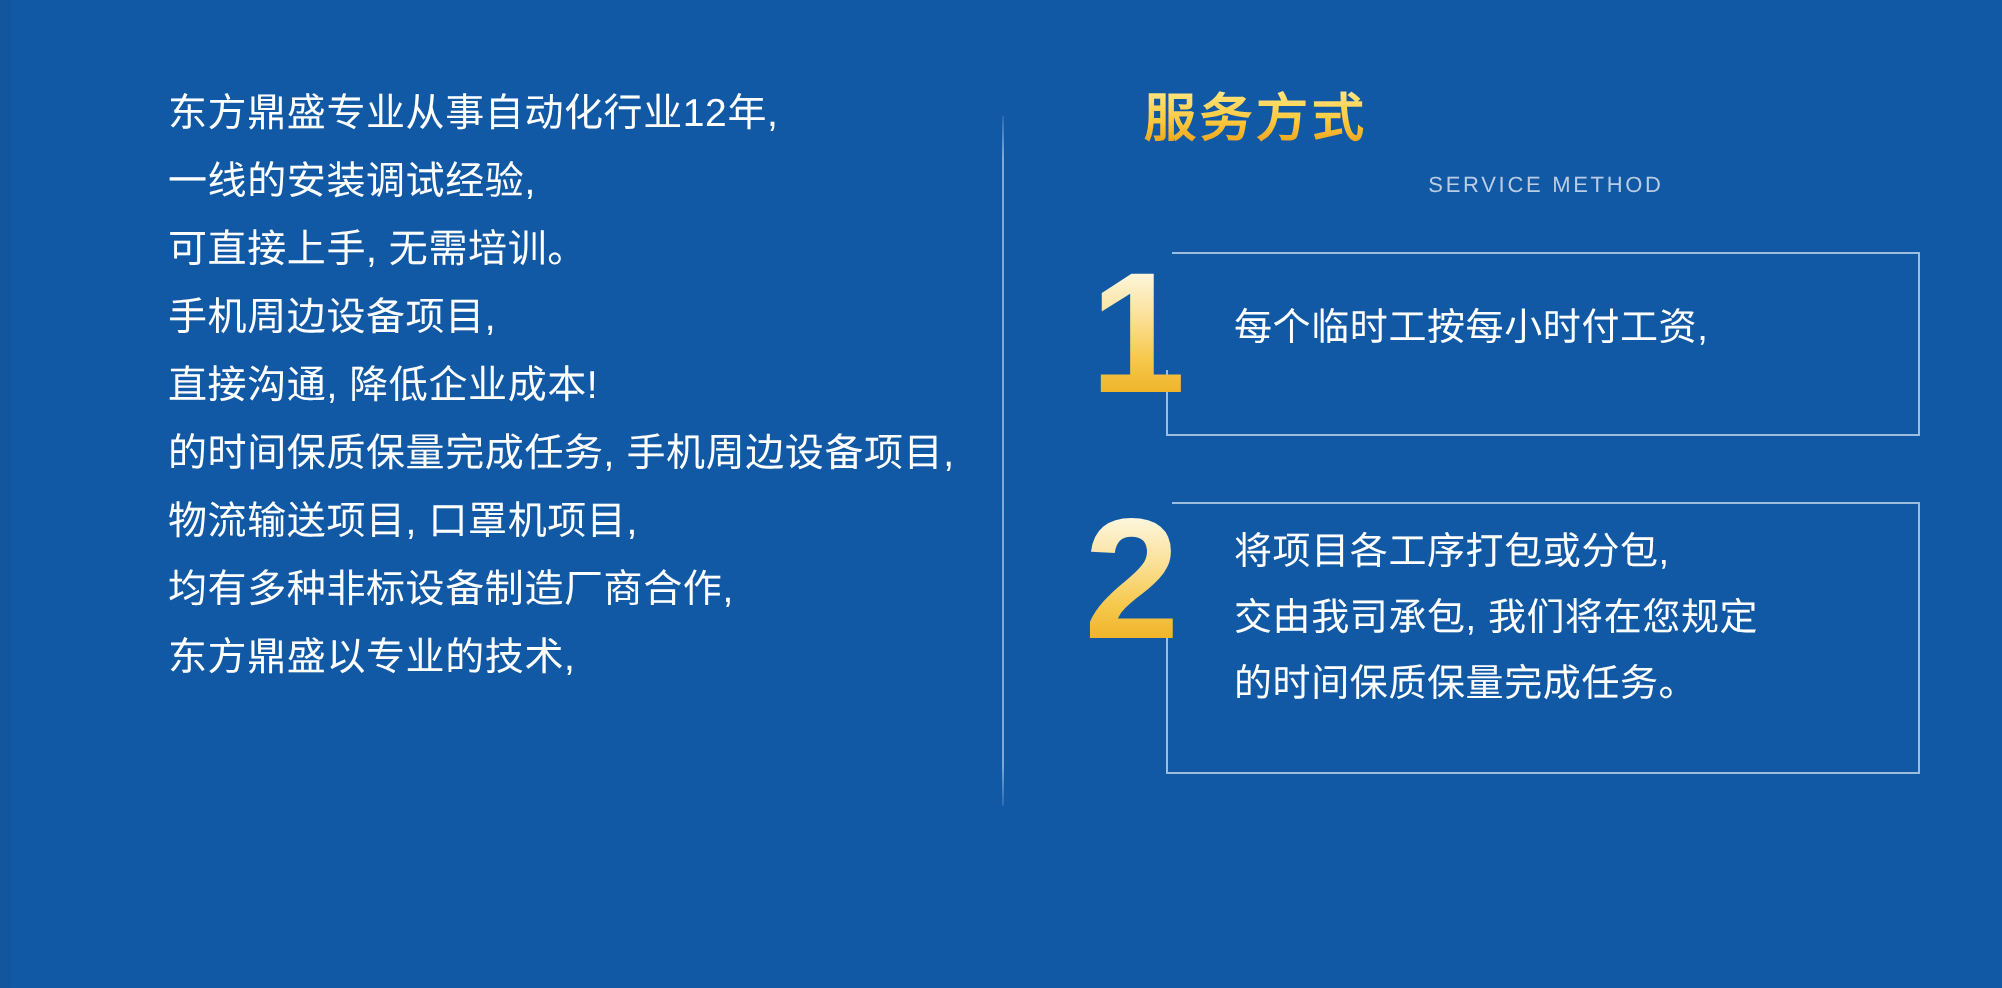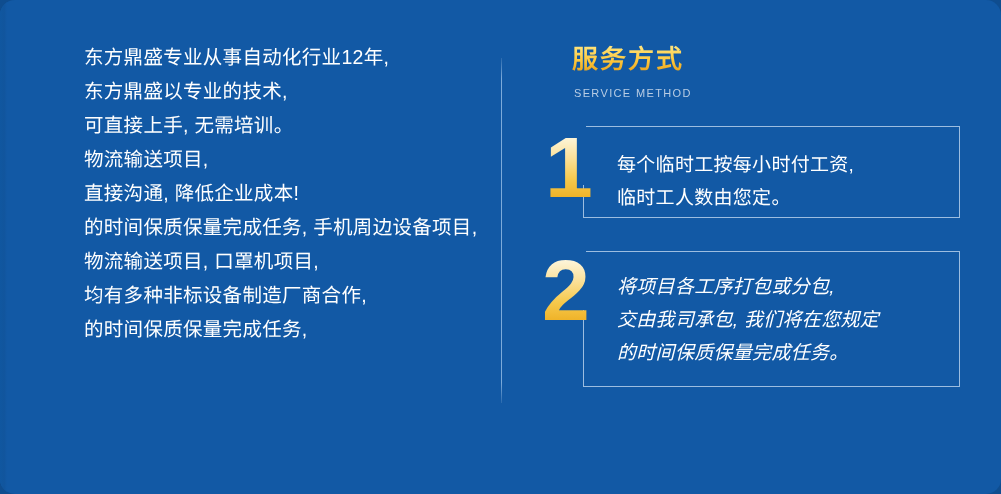--- a/index.html
+++ b/index.html
@@ -10,21 +10,20 @@
   }
   *, *::before, *::after { box-sizing: border-box; }
 
   .poster {
     position: relative;
     width: 1001px;
     height: 494px;
     overflow: hidden;
     background: #1259a5;
     font-family: "Liberation Sans", "DejaVu Sans", sans-serif;
-    border-radius: 15px;
     -webkit-font-smoothing: antialiased;
   }
 
   
   .edge-strip {
     position: absolute;
     left: 0;
     top: 0;
     width: 7px;
     height: 100%;
@@ -89,20 +88,21 @@
     text-shadow: none;
     display: inline-block;
   }
   .title-sub {
     margin: 9px 0 0 2px;
     font-size: 11px;
     letter-spacing: 1.35px;
     color: #b9cde4;
     font-weight: 400;
     line-height: 13px;
+    text-align: center;
   }
 
   
   .items {
     position: absolute;
     left: 540px;
     top: 126px;
     width: 420px;
   }
   .item {
@@ -166,55 +166,54 @@
     color: #ffffff;
     font-size: 19px;
     line-height: 33px;
     letter-spacing: 0.3px;
     white-space: nowrap;
   }
 
   .item-1 .item-num { top: -2px; left: 5px; }
   .item-1 .item-box { height: 67px; }
   .item-2 .item-num { top: -4px; left: 2px; }
-  .item-2 .item-box { height: 136px; padding-top: 18px; font-style: italic; }
+  .item-2 .item-box { height: 136px; padding-top: 8px; }
 </style>
 </head>
 <body>
 
 <div class="poster">
 
   <div class="edge-strip"></div>
 
   <div class="left-col">
     <div class="left-line">东方鼎盛专业从事自动化行业12年,</div>
-    <div class="left-line">东方鼎盛以专业的技术,</div>
+    <div class="left-line">一线的安装调试经验,</div>
     <div class="left-line">可直接上手, 无需培训。</div>
-    <div class="left-line">物流输送项目,</div>
+    <div class="left-line">手机周边设备项目,</div>
     <div class="left-line">直接沟通, 降低企业成本!</div>
     <div class="left-line">的时间保质保量完成任务, 手机周边设备项目,</div>
     <div class="left-line">物流输送项目, 口罩机项目,</div>
     <div class="left-line">均有多种非标设备制造厂商合作,</div>
-    <div class="left-line">的时间保质保量完成任务,</div>
+    <div class="left-line">东方鼎盛以专业的技术,</div>
   </div>
 
   <div class="divider"></div>
 
   <div class="right-col">
     <div class="title-main">服务方式</div>
     <div class="title-sub">SERVICE METHOD</div>
   </div>
 
   <div class="items">
 
     <div class="item item-1">
       <div class="item-num">1</div>
       <div class="item-box">
         <div class="box-line">每个临时工按每小时付工资,</div>
-        <div class="box-line">临时工人数由您定。</div>
       </div>
     </div>
 
     <div class="item item-2">
       <div class="item-num">2</div>
       <div class="item-box">
         <div class="box-line">将项目各工序打包或分包,</div>
         <div class="box-line">交由我司承包, 我们将在您规定</div>
         <div class="box-line">的时间保质保量完成任务。</div>
       </div>

